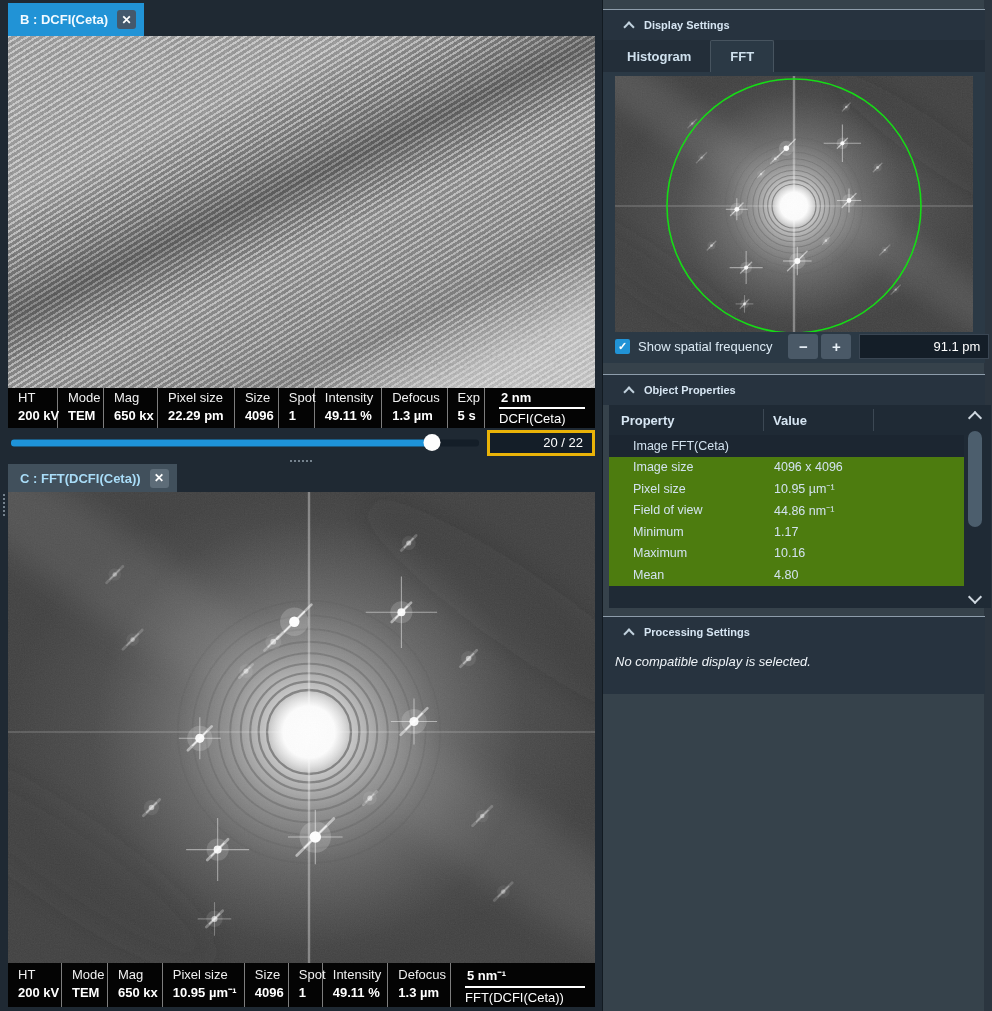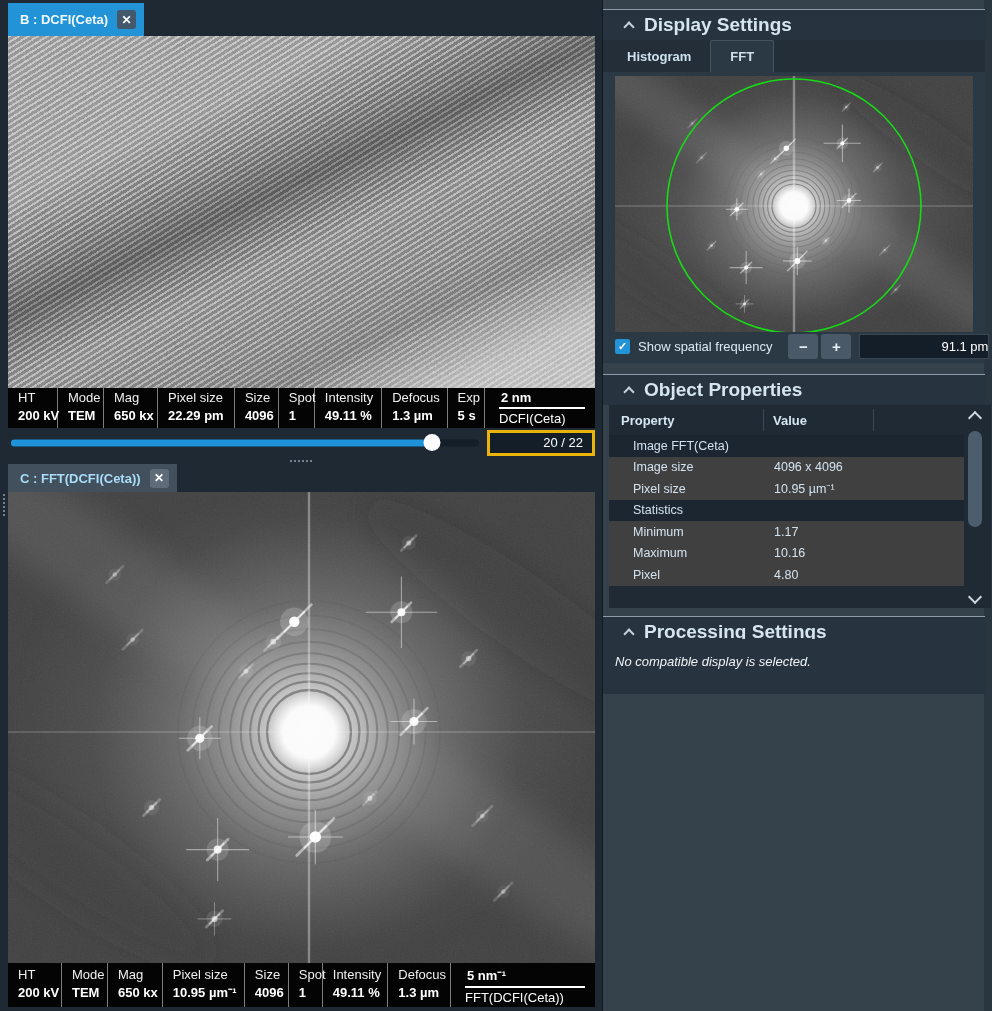--- a/index.html
+++ b/index.html
@@ -64,21 +64,21 @@
             display:flex; flex-direction:column; align-items:center; gap:2px; }
   .dot { width:2px; height:2px; background:#93a1ad; border-radius:50%; flex:none; }
 
   
   .right-panel { position:relative; width:390px; height:100%; background:#36424b;
                  border-left:1px solid #121a21; }
   .right-strip { position:absolute; top:0; right:0; width:8px; height:100%; background:#2b353f; }
 
   .sec-hdr { position:absolute; left:0; width:382px; height:31px; background:#27333f;
              border-top:1px solid #8e9dab; display:flex; align-items:center; gap:11px;
-             padding-left:22px; color:#d6e5f2; font-size:19px; font-weight:bold; }
+             padding-left:22px; color:#d6e5f2; font-size:11px; font-weight:bold; }
   .chev-up { width:8px; height:8px; border-left:2px solid #c2d2de; border-top:2px solid #c2d2de;
              transform:rotate(45deg); margin-top:3px; flex:none; }
 
   .hdr-display { top:9px; }
   .hdr-object  { top:374px; }
   .hdr-proc    { top:616px; }
 
   .ds-tabs { position:absolute; top:40px; left:0; width:382px; height:32px;
              background:#232e39; display:flex; align-items:stretch; padding-left:5px; }
   .ds-tab { padding:0 19px; display:flex; align-items:center; font-size:13px;
@@ -95,34 +95,34 @@
               font-size:11px; font-weight:bold; display:flex; align-items:center;
               justify-content:center; flex:none; }
   .freq-label { font-size:13px; color:#dbe9f4; white-space:nowrap; }
   .spacer { flex:1; }
   .step-btn { width:30px; height:25px; background:#4a5967; border:none; border-radius:3px;
               color:#e9f1f8; font-size:15px; font-weight:bold; display:flex;
               align-items:center; justify-content:center; flex:none; }
   .step-btn + .step-btn { margin-left:-5px; }
   .freq-input { width:130px; height:25px; background:#141e28; border:1px solid #3a4653;
                 color:#fff; font-size:13px; display:flex; align-items:center;
-                justify-content:flex-end; padding:0 0; flex:none; }
+                justify-content:flex-end; padding:0 8px; flex:none; }
 
   .prop-table { position:absolute; top:405px; left:6px; width:382px; height:203px;
                 background:#1f2a35; overflow:hidden; }
   .prop-head { height:30px; display:flex; align-items:center; color:#d6e5f2;
                font-size:13px; font-weight:bold; }
   .prop-head .hc1 { width:155px; padding-left:12px; border-right:1px solid #3c4854; height:22px;
                     display:flex; align-items:center; }
   .prop-head .hc2 { width:110px; padding-left:9px; border-right:1px solid #3c4854; height:22px;
                     display:flex; align-items:center; }
   .prop-rows { position:absolute; top:30px; left:0; right:27px; bottom:0; }
   .prow { height:21.5px; display:flex; align-items:center; font-size:12.5px; color:#d2e2ef; }
   .prow.group { background:#1c2631; }
-  .prow.data  { background:#404040; }
+  .prow.data  { background:#4d7c0f; }
   .prow .p { width:165px; padding-left:24px; white-space:nowrap; overflow:hidden; }
   .prow .v { flex:1; white-space:nowrap; }
 
   .prop-scroll { position:absolute; top:4px; right:7px; width:17px; bottom:2px; }
   .scroll-arrow { position:absolute; left:3px; width:10px; height:10px; }
   .arr-up   { top:4px;  border-left:2px solid #cfd8e0; border-top:2px solid #cfd8e0;
               transform:rotate(45deg); }
   .arr-down { bottom:4px; border-left:2px solid #cfd8e0; border-bottom:2px solid #cfd8e0;
               transform:rotate(-45deg); }
   .scroll-thumb { position:absolute; top:22px; left:1px; width:14px; height:96px;
@@ -574,34 +574,34 @@
             <span class="v"></span>
           </div>
           <div class="prow data">
             <span class="p">Image size</span>
             <span class="v">4096 x 4096</span>
           </div>
           <div class="prow data">
             <span class="p">Pixel size</span>
             <span class="v">10.95 µm⁻¹</span>
           </div>
-          <div class="prow group">
-            <span class="p">Statistics</span>
-            <span class="v"></span>
+          <div class="prow data">
+            <span class="p">Field of view</span>
+            <span class="v">44.86 nm⁻¹</span>
           </div>
           <div class="prow data">
             <span class="p">Minimum</span>
             <span class="v">1.17</span>
           </div>
           <div class="prow data">
             <span class="p">Maximum</span>
             <span class="v">10.16</span>
           </div>
           <div class="prow data">
-            <span class="p">Pixel</span>
+            <span class="p">Mean</span>
             <span class="v">4.80</span>
           </div>
         </div>
       <div class="prop-scroll">
         <span class="scroll-arrow arr-up"></span>
         <span class="scroll-thumb"></span>
         <span class="scroll-arrow arr-down"></span>
       </div>
     </div>
 

